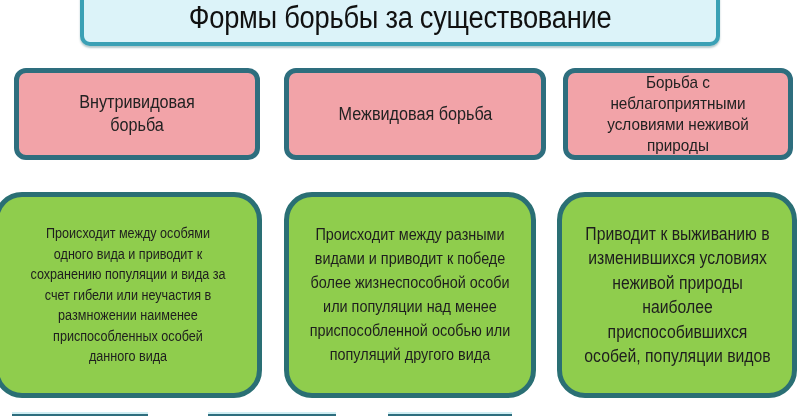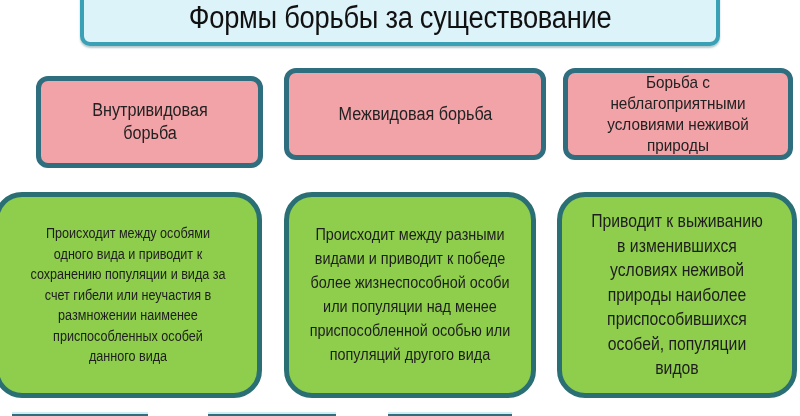--- a/index.html
+++ b/index.html
@@ -50,21 +50,21 @@
       justify-content: center;
       text-align: center;
       color: #222;
       font-size: 18px;
       line-height: 23px;
     }
     .pink-box span {
       display: inline-block;
       transform: scaleX(0.9);
     }
-    #pink1 { left: 36px; width: 227px; margin-top: 8px; }
+    #pink1 { left: 14px; width: 246px; }
     #pink2 { left: 284px; width: 262px; }
     #pink3 { left: 563px; width: 230px; font-size: 17px; line-height: 21px; }
     .green-box {
       position: absolute;
       top: 192px;
       height: 206px;
       box-sizing: border-box;
       background: #8fcd4d;
       border: 5px solid #2a6f74;
       border-radius: 28px;
@@ -73,21 +73,21 @@
       justify-content: center;
       text-align: center;
       color: #1e1e1e;
     }
     .green-box span {
       display: inline-block;
       transform: scaleX(0.9);
     }
     #green1 { left: -6px; width: 268px; font-size: 14px; line-height: 20.5px; padding: 0 8px; }
     #green2 { left: 284px; width: 252px; font-size: 16px; line-height: 24px; padding: 0 4px; }
-    #green3 { left: 557px; width: 240px; font-size: 17.5px; line-height: 24.5px; padding: 0 14px; }
+    #green3 { left: 557px; width: 240px; font-size: 17.5px; line-height: 24.5px; padding: 0 2px; }
     .bottom-line {
       position: absolute;
       top: 412px;
       height: 6px;
       background: #2e6e7e;
       border-top: 2px solid #cfeef3;
     }
     #line1 { left: 12px; width: 136px; }
     #line2 { left: 208px; width: 128px; }
     #line3 { left: 388px; width: 124px; }

